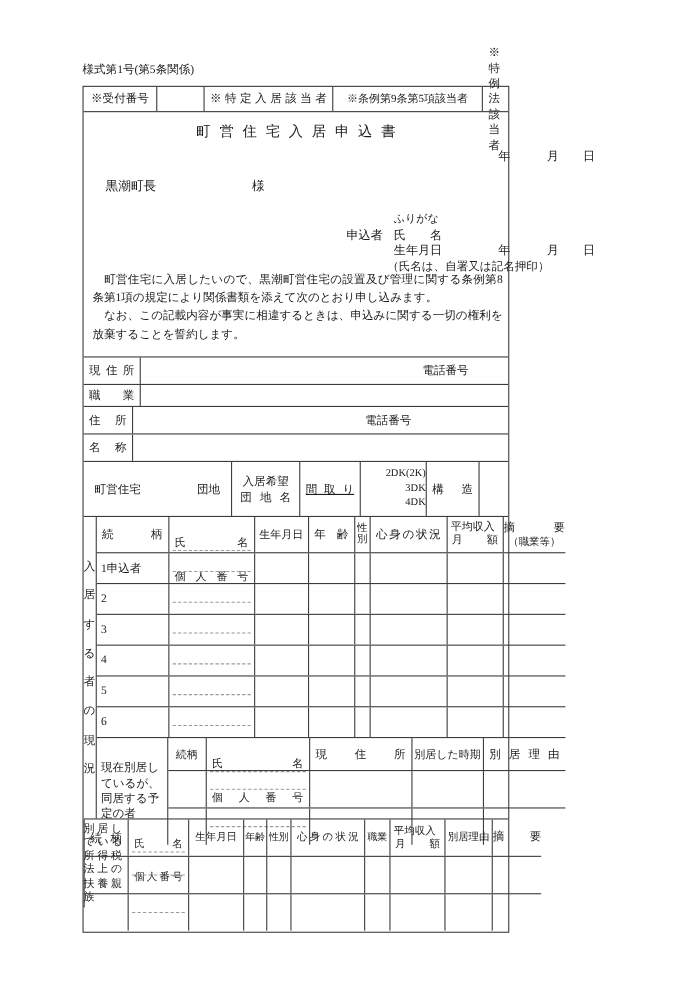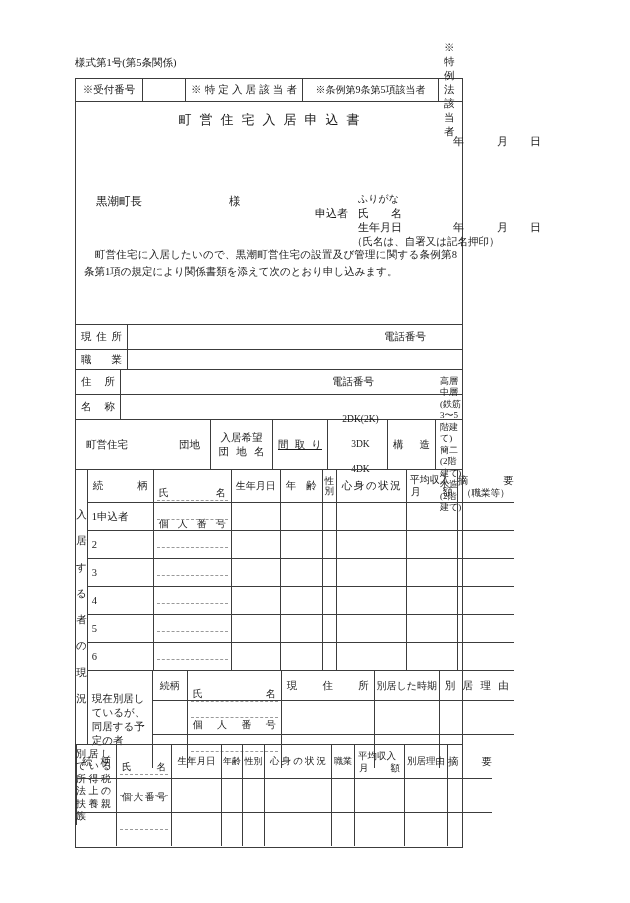--- a/index.html
+++ b/index.html
@@ -36,21 +36,21 @@
   .strip .c2{width:43px;}
   .strip .c3{width:117px;}
   .strip .c4{width:136px;font-size:10px;}
   .strip .c5{flex:1;}
   
   .title-block{height:223px;position:relative;display:block;}
   .abs{position:absolute;font-size:11px;white-space:nowrap;}
   .doc-title{position:absolute;top:9px;left:0;width:100%;text-align:center;
     font-size:13px;letter-spacing:8px;padding-left:8px;}
   .date-top{top:32px;left:377px;}
-  .addr-line{top:60px;left:20px;font-size:11.5px;margin-top:32px;}
+  .addr-line{top:60px;left:20px;font-size:11.5px;}
   .honorific{margin-left:87px;}
   .furigana{top:90px;left:282px;font-size:10px;}
   .applicant-line{top:104px;left:0;width:100%;height:14px;}
   .applicant-line .al{position:absolute;left:239px;}
   .applicant-line .nl{position:absolute;left:282px;}
   .birth-line{top:118px;left:0;width:100%;height:14px;}
   .birth-line .bl{position:absolute;left:282px;}
   .birth-line .bd{position:absolute;left:377px;}
   .sign-note{top:133px;left:276px;font-size:10.5px;}
   .body-text{position:absolute;top:145px;left:8px;right:5px;font-size:10.5px;
@@ -69,21 +69,21 @@
   .work-inner{flex:1;display:flex;flex-direction:column;}
   .work-row{display:flex;flex:1;}
   .work-row + .work-row{border-top:1px solid var(--line);}
   .lbl45{width:45px;}
   
   .r-desired{height:50px;}
   .d-label{width:62px;}
   .d-label .l2{width:46px;margin:0 auto;text-align:justify;text-align-last:justify;}
   .d-estate{width:135px;flex-direction:row;align-items:center;justify-content:space-between;padding:0 10px;}
   .d-madori-l{width:55px;text-decoration:underline;}
-  .d-madori-o{width:60px;font-size:9.5px;text-align:center;padding-left:6px;line-height:13px;gap:12px;}
+  .d-madori-o{width:60px;font-size:9.5px;text-align:right;padding-left:6px;line-height:13px;}
   .d-kouzou-l{width:48px;}
   .d-kouzou-o{flex:1;font-size:9px;text-align:left;padding-left:4px;line-height:11.5px;}
   
   .mt{height:275px;}
   .mt-side{width:18px;border-right:1px solid var(--line);font-size:10.5px;
     display:flex;flex-direction:column;align-items:center;justify-content:space-evenly;
     padding:26px 0;}
   .mt-body{flex:1;display:flex;flex-direction:column;}
   .mt-head{height:32px;display:flex;}
   .mt-row{height:28px;display:flex;border-top:1px solid var(--line);}
@@ -167,20 +167,21 @@
         <span class="al">申込者</span>
         <span class="nl">氏　　名</span>
       </div>
       <div class="abs birth-line">
         <span class="bl">生年月日</span>
         <span class="bd">年　　　月　　日</span>
       </div>
       <div class="abs sign-note">（氏名は、自署又は記名押印）</div>
       <div class="body-text">
         <p>　町営住宅に入居したいので、黒潮町営住宅の設置及び管理に関する条例第8条第1項の規定により関係書類を添えて次のとおり申し込みます。</p>
+        <p>　なお、この記載内容が事実に相違するときは、申込みに関する一切の権利を放棄することを誓約します。</p>
       </div>
     </div>
 
 
     <div class="sec r-address">
       <div class="cell lbl52 jl">現住所</div>
       <div class="cell fill">
         <span class="phone ph-a">電話番号</span>
       </div>
     </div>
@@ -214,26 +215,20 @@
         <div>入居希望</div>
         <div class="l2">団地名</div>
       </div>
       <div class="cell d-madori-l jl">間取り</div>
       <div class="cell d-madori-o">
         <div>2DK(2K)</div>
         <div>3DK</div>
         <div>4DK</div>
       </div>
       <div class="cell d-kouzou-l jl">構造</div>
-      <div class="cell d-kouzou-o nb">
-        <div>高層</div>
-        <div>中層(鉄筋3〜5階建て)</div>
-        <div>簡二(2階建て)</div>
-        <div>木造(2階建て)</div>
-      </div>
     </div>
 
     <div class="sec mt">
       <div class="mt-side char-stack">
           <span>入</span>
           <span>居</span>
           <span>す</span>
           <span>る</span>
           <span>者</span>
           <span>の</span>

